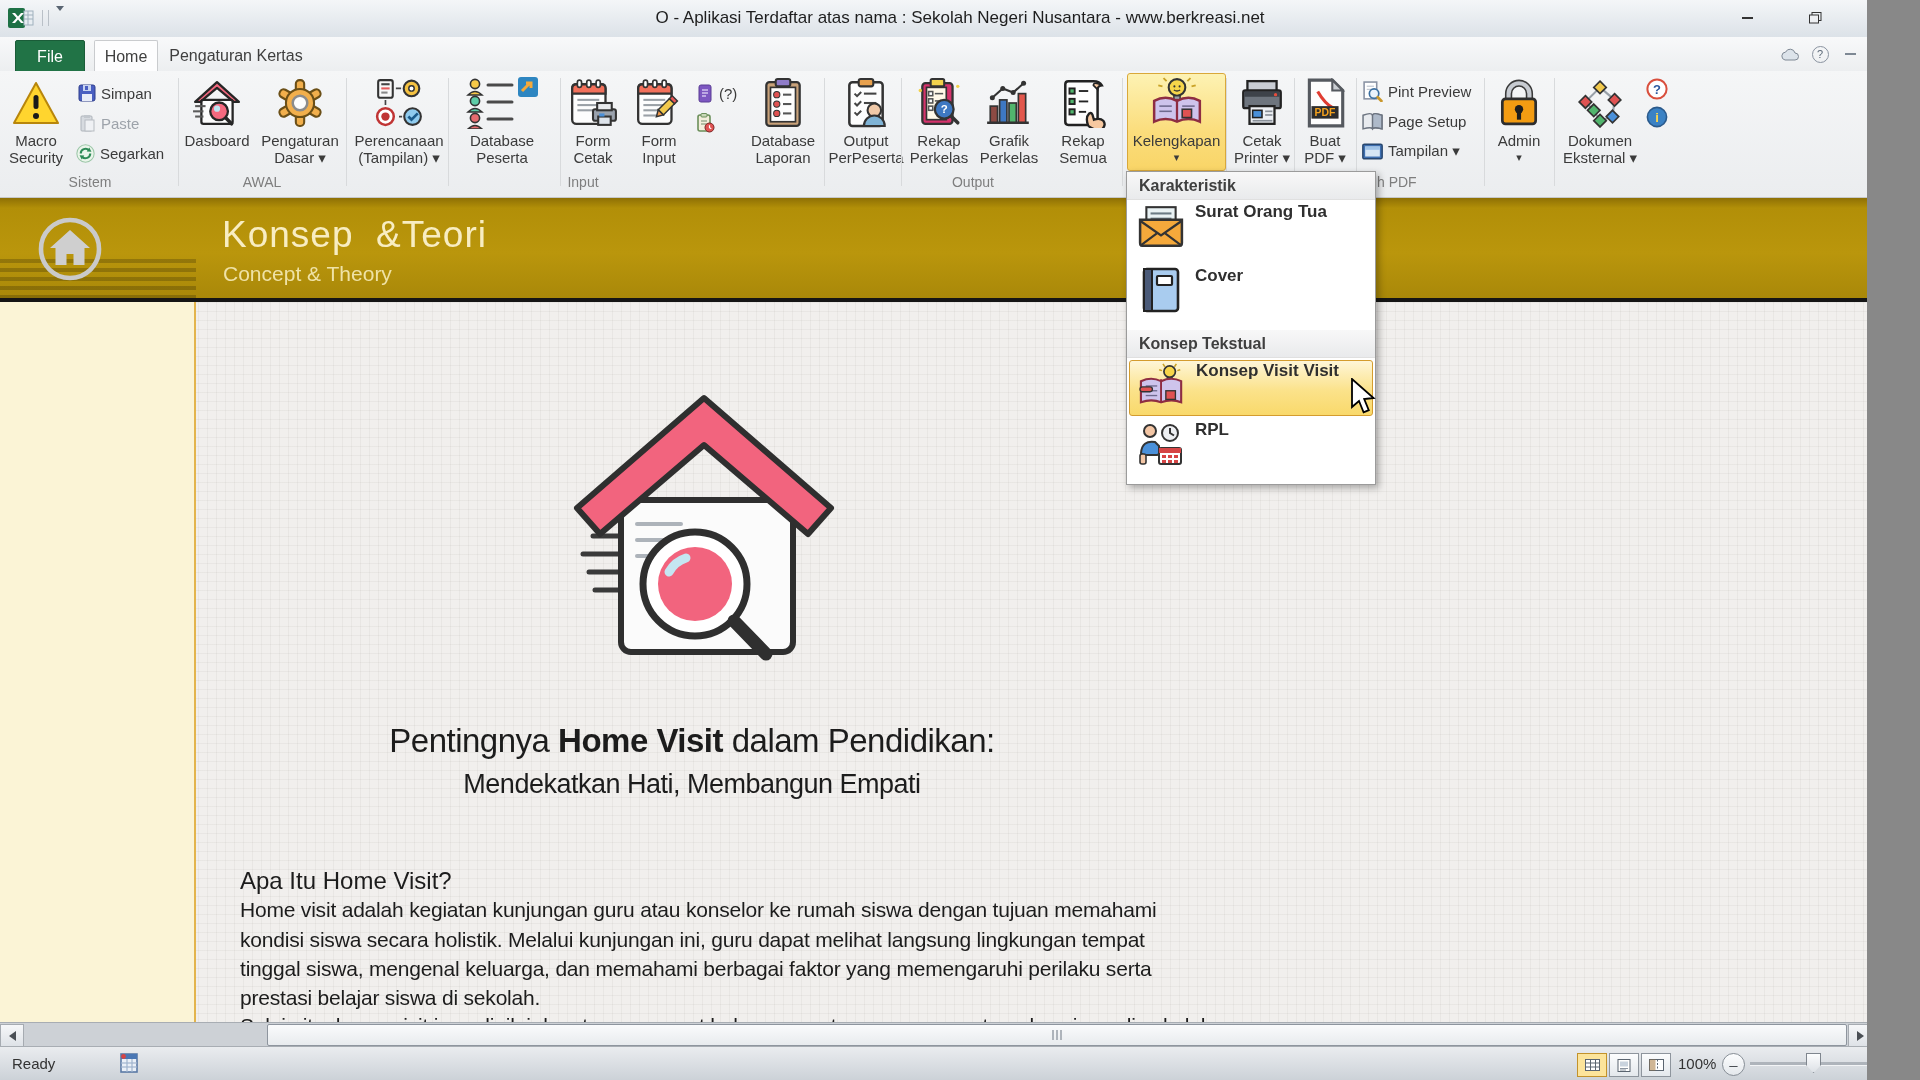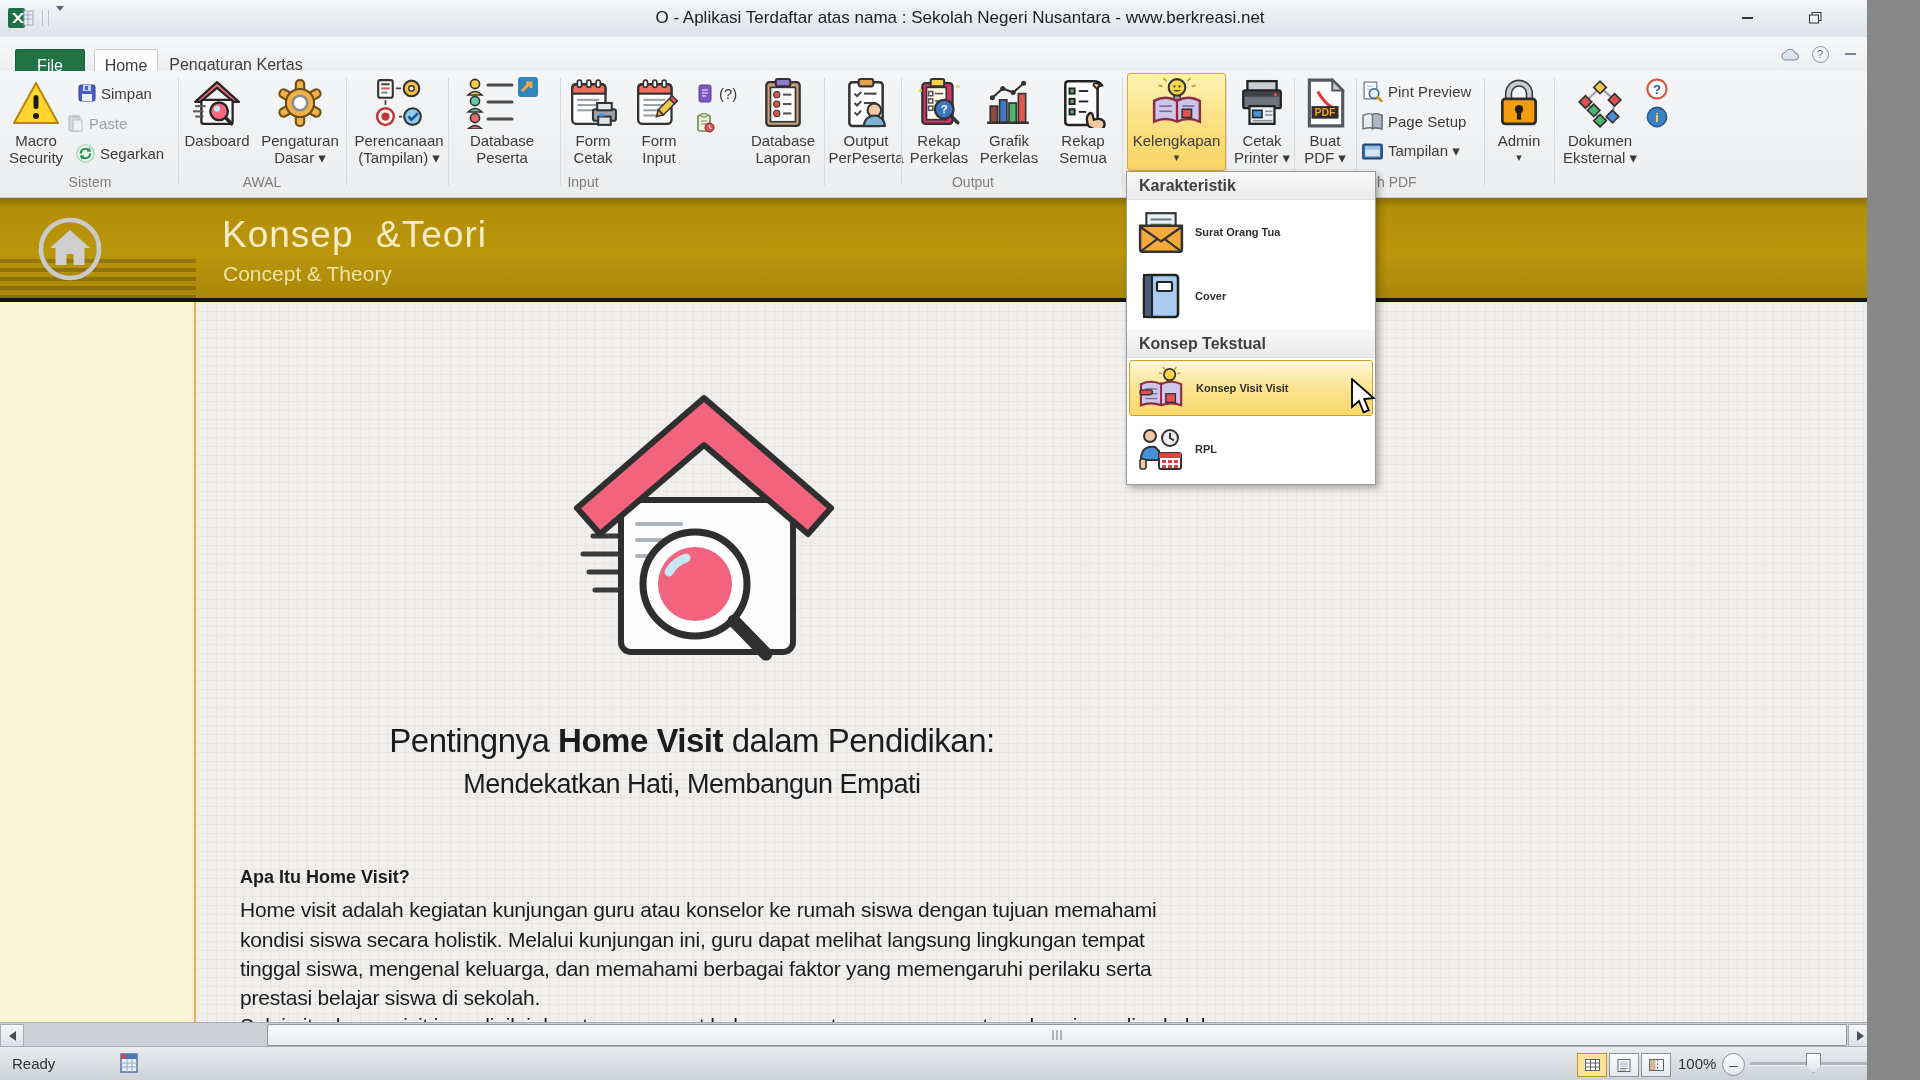--- a/index.html
+++ b/index.html
@@ -15,21 +15,21 @@
   #qat-custom .bar{width:10px;height:2px;background:#5A6572;margin:0 auto;}
   #qat-custom .tri{width:0;height:0;margin:2px auto 0;border-left:4px solid transparent;
     border-right:4px solid transparent;border-top:5px solid #5A6572;}
   #win-title{position:absolute;left:50%;top:8px;transform:translateX(-50%);
     font-size:17px;color:#1E1E1E;white-space:nowrap;}
   .winbtn{position:absolute;top:6px;width:30px;height:24px;display:flex;
     align-items:center;justify-content:center;color:#333;}
   
   #tabrow{position:absolute;left:0;top:37px;width:1920px;height:34px;
     background:linear-gradient(#F8F9FA,#ECEEF0);border-bottom:1px solid #C8CACC;}
-  .tab{position:absolute;top:12px;height:31px;display:flex;align-items:center;
+  .tab{position:absolute;top:3px;height:31px;display:flex;align-items:center;
     justify-content:center;font-size:16px;color:#3F3F3F;}
   #tab-file{left:15px;width:68px;background:#217346;color:#fff;
     border-radius:2px 2px 0 0;border:1px solid #1A5C38;}
   #tab-home{left:94px;width:62px;background:#FDFDFE;border:1px solid #C9CBCE;
     border-bottom:1px solid #FDFDFE;border-radius:2px 2px 0 0;}
   #tab-kertas{left:168px;width:136px;}
   .tr-ico{position:absolute;top:8px;width:24px;height:18px;display:flex;
     align-items:center;justify-content:center;color:#7E8894;font-size:13px;}
   .minibar{width:11px;height:2px;background:#7E8894;}
   .restbox{width:10px;height:8px;border:1px solid #7E8894;}
@@ -61,21 +61,21 @@
   
   #content{position:absolute;left:0;top:302px;width:1894px;height:720px;overflow:hidden;
     background-color:#F1EFED;
     background-image:repeating-linear-gradient(to right,rgba(120,115,105,.07) 0 1px,transparent 1px 9px),
                      repeating-linear-gradient(to bottom,rgba(120,115,105,.07) 0 1px,transparent 1px 9px);}
   #sidebar{position:absolute;left:0;top:0;width:194px;height:720px;
     background:#FBF4D6;border-right:2px solid #E3B44C;}
   .ctext{position:absolute;white-space:nowrap;color:#1C1C1C;}
   #headline{left:192px;top:420px;width:1000px;text-align:center;font-size:33px;letter-spacing:-.5px;}
   #subheadline{left:192px;top:467px;width:1000px;text-align:center;font-size:27px;letter-spacing:-.5px;}
-  #section-title{left:240px;top:565px;font-size:18px;font-weight:bold;}
+  #section-title{left:240px;top:565px;font-size:24px;font-weight:normal;}
   .para{left:240px;font-size:21px;letter-spacing:-.2px;}
   
   .sb{position:absolute;background:#CDD1D6;}
   .sb-thumb{position:absolute;background:linear-gradient(#FAFBFC,#E8EBEE);
     border:1px solid #8E959E;border-radius:2px;}
   .sb-btn{position:absolute;background:linear-gradient(#F6F7F9,#DDE1E6);
     border:1px solid #A6ABB1;display:flex;align-items:center;justify-content:center;}
   .tri-l{width:0;height:0;border-top:5px solid transparent;border-bottom:5px solid transparent;
     border-right:7px solid #4A4F55;}
   .tri-r{width:0;height:0;border-top:5px solid transparent;border-bottom:5px solid transparent;
@@ -99,22 +99,22 @@
   #zoom-thumb{position:absolute;left:1806px;top:6px;width:13px;height:18px;
     background:linear-gradient(#FCFDFE,#DDE1E6);border:1px solid #7F868E;
     clip-path:polygon(0 0,100% 0,100% 60%,50% 100%,0 60%);}
   
   #menu{position:absolute;left:1126px;top:171px;width:248px;height:312px;background:#FFFFFF;
     border:1px solid #9B9B9B;box-shadow:3px 3px 7px rgba(0,0,0,.3);z-index:50;}
   .menu-header{position:absolute;left:0;width:100%;height:28px;
     background:linear-gradient(#F8F8F8,#E9EAEC);border-bottom:1px solid #E0E0E0;
     display:flex;align-items:center;padding-left:12px;box-sizing:border-box;
     font-size:16px;font-weight:bold;color:#3F3F3F;}
-  .menu-item{position:absolute;left:2px;width:242px;display:flex;align-items:center;
-    font-size:11px;font-weight:bold;color:#2F2F2F;}
+  .menu-item{position:absolute;left:2px;width:242px;display:flex;
+    font-size:17px;font-weight:bold;color:#2F2F2F;}
   .mi-icon{width:48px;height:48px;margin:0 10px 0 8px;display:flex;
     align-items:center;justify-content:center;flex:0 0 48px;}
   #mi-konsep{background:linear-gradient(#FEF6D8,#FBE28A 55%,#F9D96B);
     border:1px solid #D49C2E;border-radius:3px;}
   #cursor{position:absolute;left:1350px;top:378px;z-index:99;}
 </style>
 </head>
 <body>
 
 <div id="app">
@@ -182,21 +182,21 @@
     </div>
     <div class="btn-small" style="left:78px;top:10px">
       <svg width="18" height="18" viewBox="0 0 18 18">
         <rect x="1" y="1" width="16" height="16" rx="2" fill="#4A5FC1" stroke="#2F3E8C"></rect>
         <rect x="5" y="1" width="8" height="6" fill="#C8D4F0"></rect>
           <rect x="7" y="2" width="3" height="4" fill="#4A5FC1"></rect>
         <rect x="4" y="10" width="10" height="7" fill="#E8ECF8"></rect>
       </svg>
       <span>Simpan</span>
     </div>
-    <div class="btn-small disabled" style="left:66px;top:40px">
+    <div class="btn-small disabled" style="left:78px;top:40px">
       <svg width="18" height="18" viewBox="0 0 18 18">
         <rect x="3" y="2" width="11" height="15" rx="1" fill="#D7DBE0" stroke="#AEB4BB"></rect>
         <rect x="6" y="1" width="6" height="3" fill="#C2C7CD"></rect>
         <rect x="7" y="6" width="9" height="11" fill="#EFF1F4" stroke="#B7BCC2"></rect>
       </svg>
       <span>Paste</span>
     </div>
     <div class="btn-small" style="left:76px;top:70px">
       <svg width="19" height="19" viewBox="0 0 18 18">
         <circle cx="9" cy="9" r="8.2" fill="#EAF5EA" stroke="#9CC7A8"></circle>

